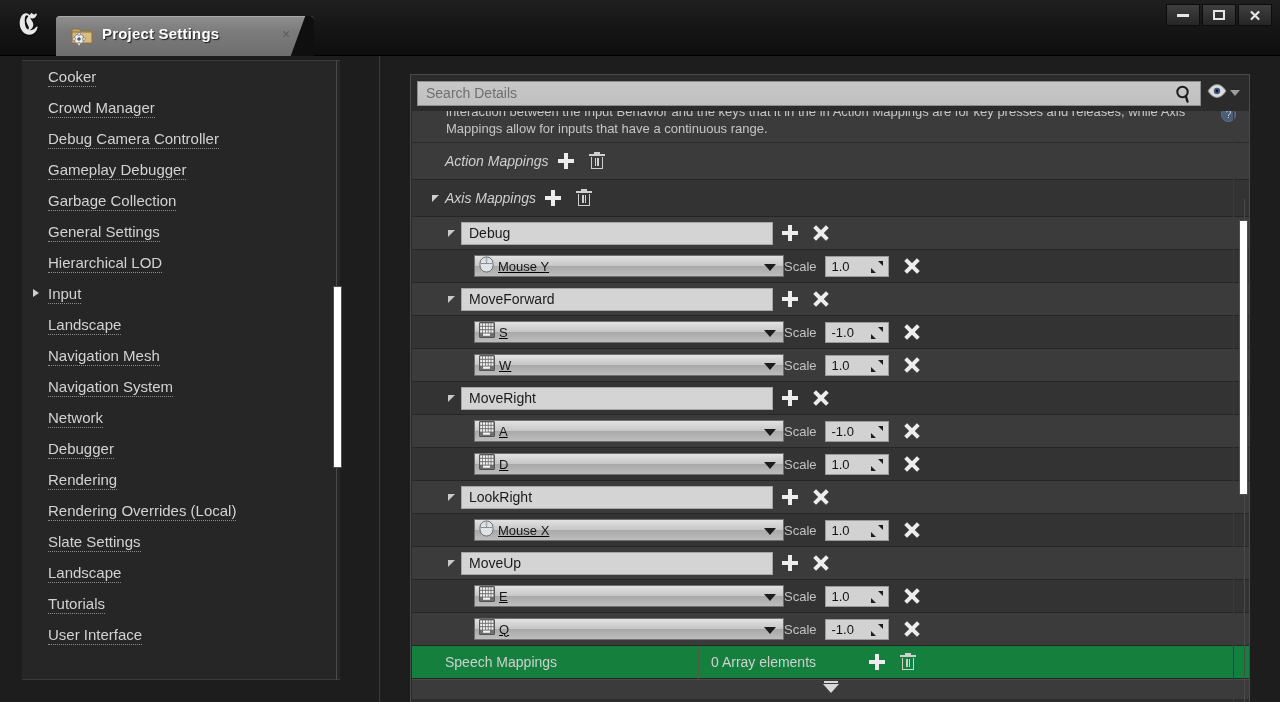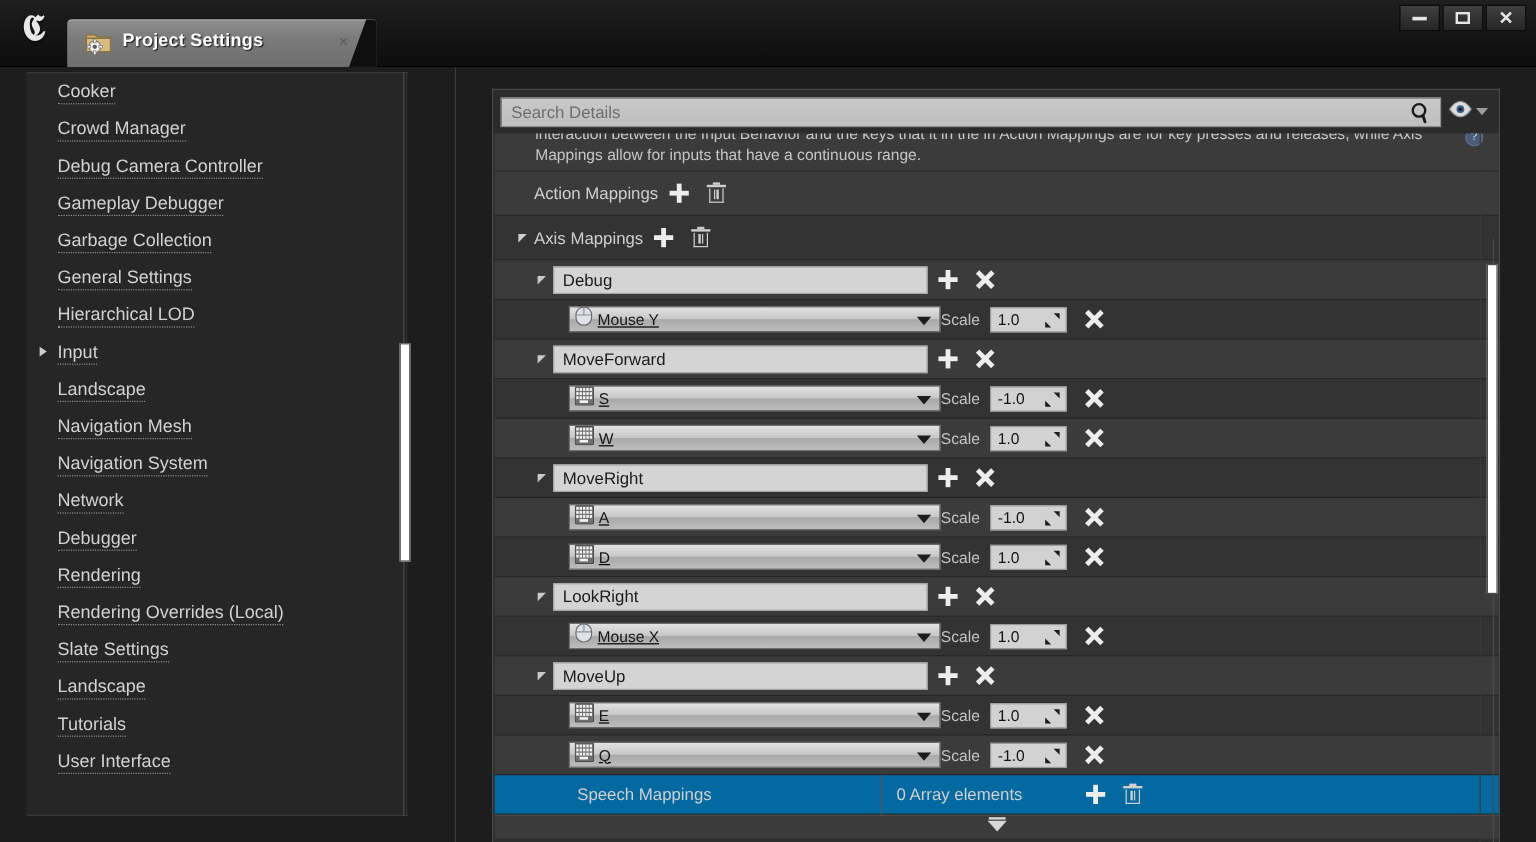--- a/index.html
+++ b/index.html
@@ -172,21 +172,21 @@
     color: #c9d6ea; font-size: 10px; line-height: 13px; text-align: center;
   }
 
   .cat-row {
     position: relative; height: 37px;
     display: flex; align-items: center;
     border-bottom: 1px solid #262626;
   }
   .cat-row.shade-a { background: #3b3b3b; }
   .cat-row.shade-b { background: #333333; }
-  .cat-label { font-size: 14px; color: #cfcfcf; }
+  .cat-label { font-size: 14px; color: #cfcfcf; font-style: italic; }
   .tri-open {
     width: 0; height: 0; margin-right: 6px;
     border-top: 7px solid #cfcfcf;
     border-right: 7px solid transparent;
   }
   .iconbtn {
     display: inline-flex; align-items: center; justify-content: center;
     cursor: pointer;
   }
   .plus-icon { width: 18px; height: 18px; position: relative; margin-left: 8px; }
@@ -268,24 +268,23 @@
   .x-icon::before, .x-icon::after {
     content: ""; position: absolute; left: -1px; top: 6px;
     width: 18px; height: 4px; background: #ededed;
   }
   .x-icon::before { transform: rotate(45deg); }
   .x-icon::after  { transform: rotate(-45deg); }
   .x-after-name { margin-left: 14px; }
 
   
   .speech-row {
-    position: relative; height: 33px; background: #0369a1;
+    position: relative; height: 33px; background: #15803d;
     display: flex; align-items: center;
     border-bottom: 1px solid #262626;
-    padding-left: 36px;
   }
   .speech-label { font-size: 14px; color: #cfcfcf; margin-left: 33px; width: 253px; }
   .speech-div { width: 1px; height: 33px; background: #555; }
   .speech-count { font-size: 14px; color: #cfcfcf; margin-left: 12px; }
 
   .scroll-more {
     position: relative; height: 20px; background: #3b3b3b;
     border-top: 1px solid #4a4a4a;
   }
   .scroll-more .chev {

